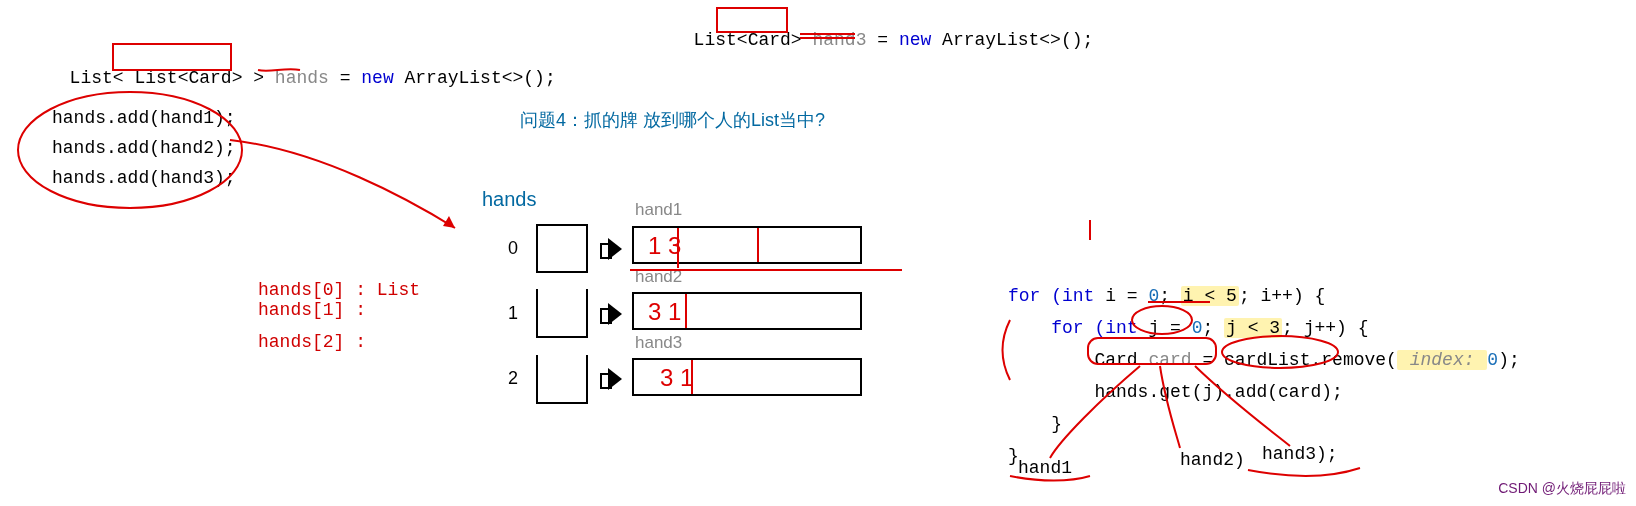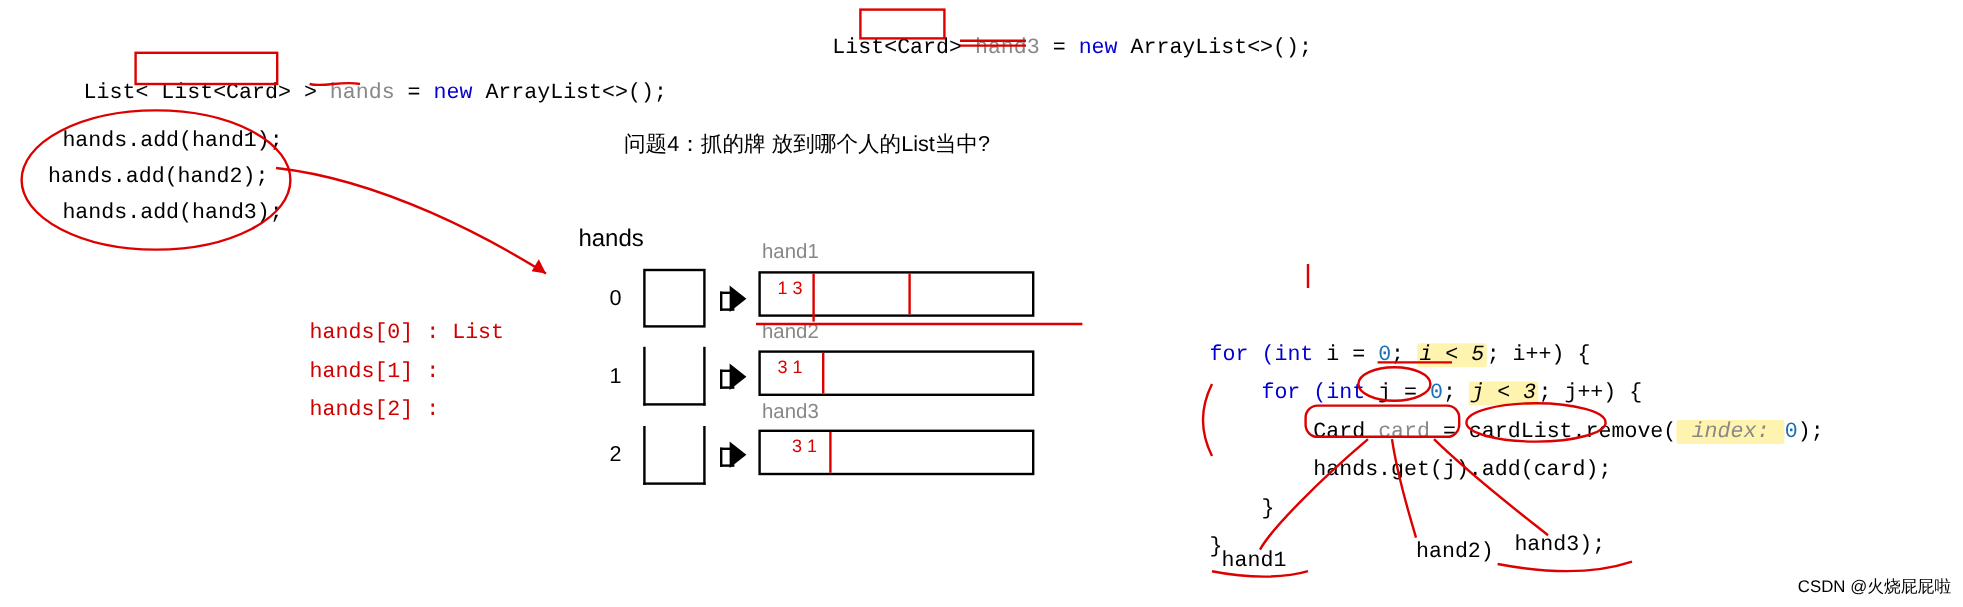--- a/index.html
+++ b/index.html
@@ -12,32 +12,32 @@
     font-family: "Courier New", Consolas, monospace;
     font-size: 18px;
     position: relative;
     color: #000;
   }
   .code { white-space: pre; position: absolute; }
   .kw  { color: #0000d0; }
   .var { color: #888; }
   .num { color: #1a6fb8; }
   .str { font-style: italic; color: #888; text-align: center; }
-  .red-ann { color: #000000; font-family: sans-serif; }
+  .red-ann { color: #0369a1; font-family: sans-serif; }
   .red-code { color: #d00000; font-family: "Courier New", monospace; }
-  .watermark { position:absolute; right:10px; bottom:8px; color:#000000; font-family:sans-serif; font-size:14px; }
-  .hl { background:#fff3b0; padding:0 2px; border-radius:2px;font-style:italic; }
+  .watermark { position:absolute; right:10px; bottom:8px; color:#701a75; font-family:sans-serif; font-size:14px; }
+  .hl { background:#fff3b0; padding:0 2px; border-radius:2px; }
   svg.overlay { position:absolute; top:0; left:0; width:1636px; height:506px; pointer-events:none; }
 
   
   .arr-cell { position:absolute; width:52px; height:49px; border:2px solid #000; background:#fff; }
   .hand-box { position:absolute; width:230px; height:38px; border:2px solid #000; background:#fff; }
   .idx { position:absolute; color:#000; font-family:sans-serif; font-size:18px; }
   .lbl { position:absolute; color:#888; font-family:sans-serif; font-size:17px; }
-  .hand-scribble { position:absolute; color:#d00; font-family:sans-serif; font-size:15px; }
+  .hand-scribble { position:absolute; color:#d00; font-family:sans-serif; font-size:24px; }
 
   
   .fat-arrow { position:absolute; width:22px; height:22px; }
   .fat-arrow::before{
     content:""; position:absolute; left:0; top:5px; width:10px; height:12px;
     border:2px solid #000; border-right:none;
   }
   .fat-arrow::after{
     content:""; position:absolute; left:8px; top:0;
     border-top:11px solid transparent; border-bottom:11px solid transparent;
@@ -49,26 +49,26 @@
 
 <div class="code" style="left:672px; top:10px;">
   <span>List</span><span>&lt;Card&gt;</span> <span class="var">hand3</span><span> = </span><span class="kw">new</span><span> ArrayList&lt;&gt;();</span>
 </div>
 
 <div class="code" style="left:48px; top:48px;">
   <span>List&lt; </span><span>List&lt;Card&gt;</span><span> &gt; </span><span class="var">hands</span><span> = </span><span class="kw">new</span><span> ArrayList&lt;&gt;();</span>
 </div>
 
 <div class="code" style="left:52px; top:108px;">hands.add(hand1);</div>
-<div class="code" style="left:40px; top:138px;">hands.add(hand2);</div>
+<div class="code" style="left:52px; top:138px;">hands.add(hand2);</div>
 <div class="code" style="left:52px; top:168px;">hands.add(hand3);</div>
 
 <div class="red-ann" style="position:absolute; left:520px; top:108px; font-size:18px;">问题4：抓的牌 放到哪个人的List当中?</div>
 
-<div class="red-code" style="position:absolute; left:258px; top:268px;">hands[0] :  List</div>
+<div class="red-code" style="position:absolute; left:258px; top:280px;">hands[0] :  List</div>
 <div class="red-code" style="position:absolute; left:258px; top:300px;">hands[1] :</div>
 <div class="red-code" style="position:absolute; left:258px; top:332px;">hands[2] :</div>
 
 <div class="red-ann" style="position:absolute; left:482px; top:188px; font-size:20px;">hands</div>
 
 <div class="arr-cell" style="left:536px; top:224px;"></div>
 <div class="arr-cell" style="left:536px; top:289px; border-top:none;"></div>
 <div class="arr-cell" style="left:536px; top:355px; border-top:none;"></div>
 <div class="idx" style="left:508px; top:238px;">0</div>
 <div class="idx" style="left:508px; top:303px;">1</div>

